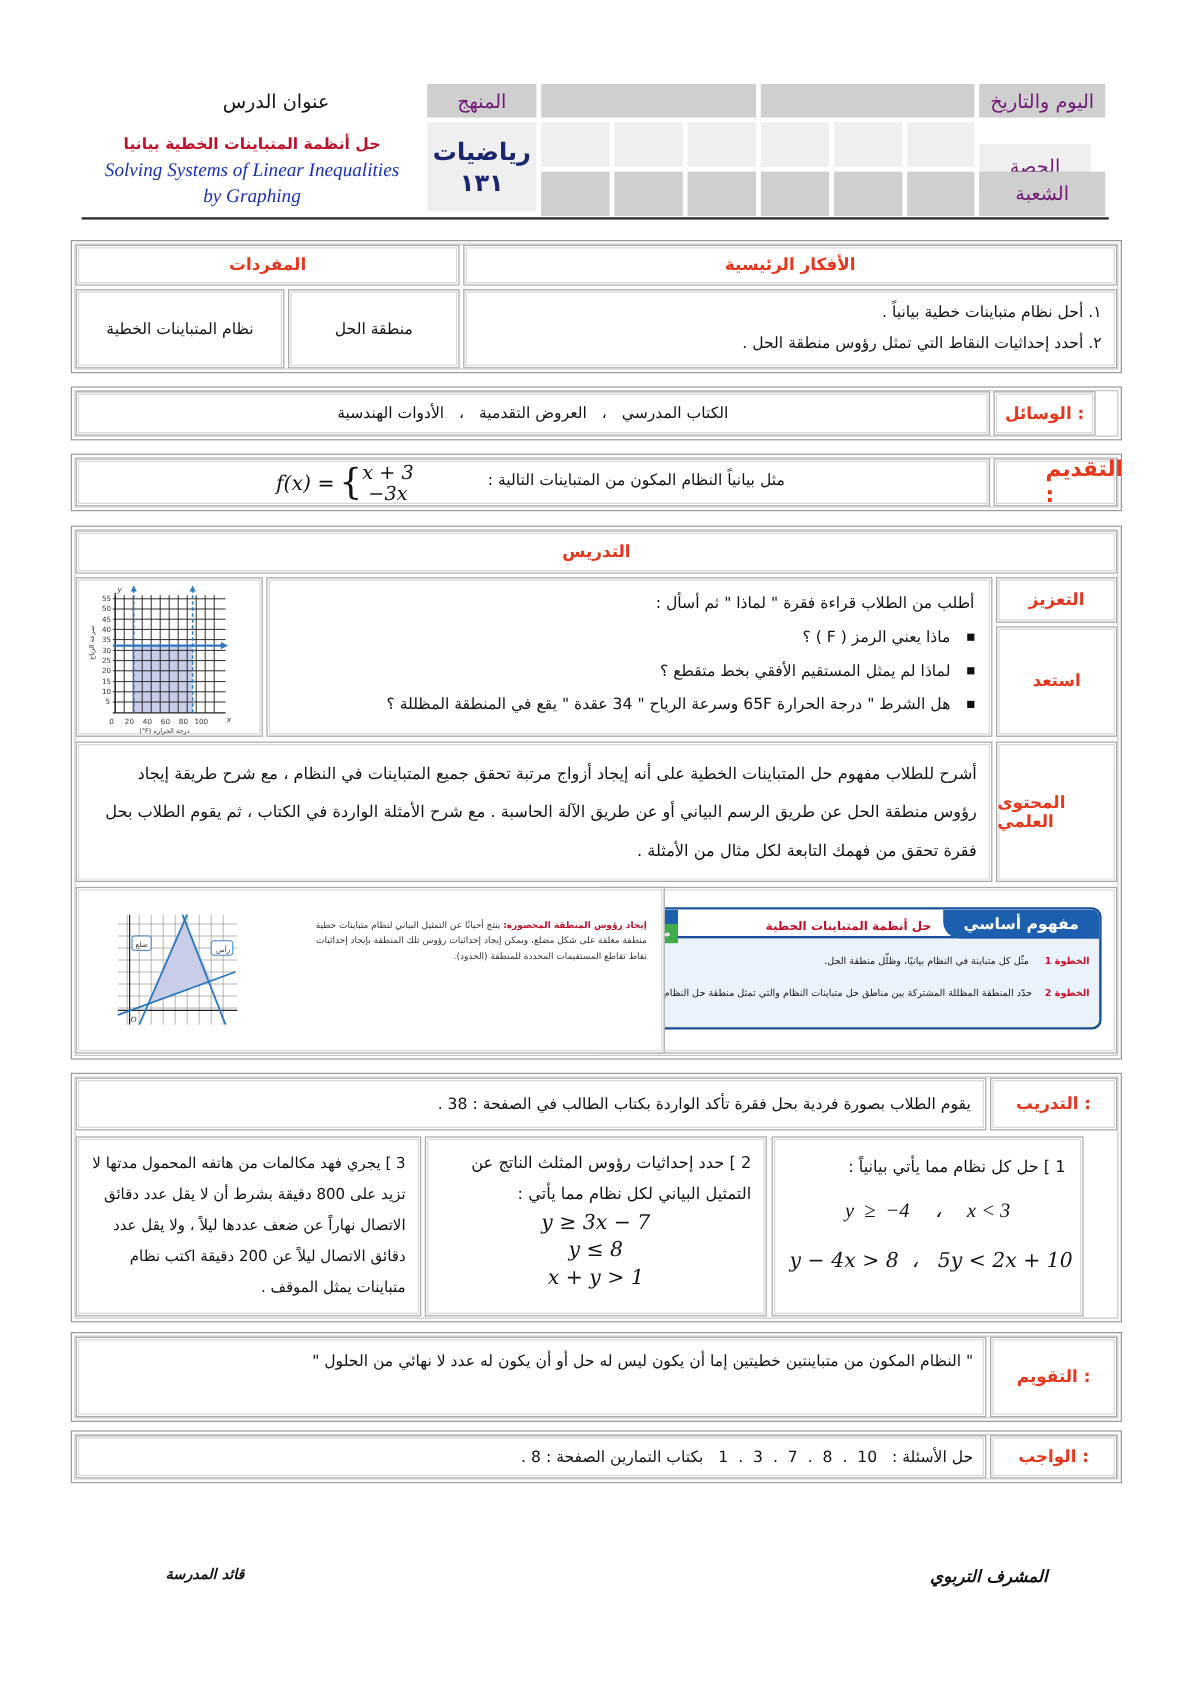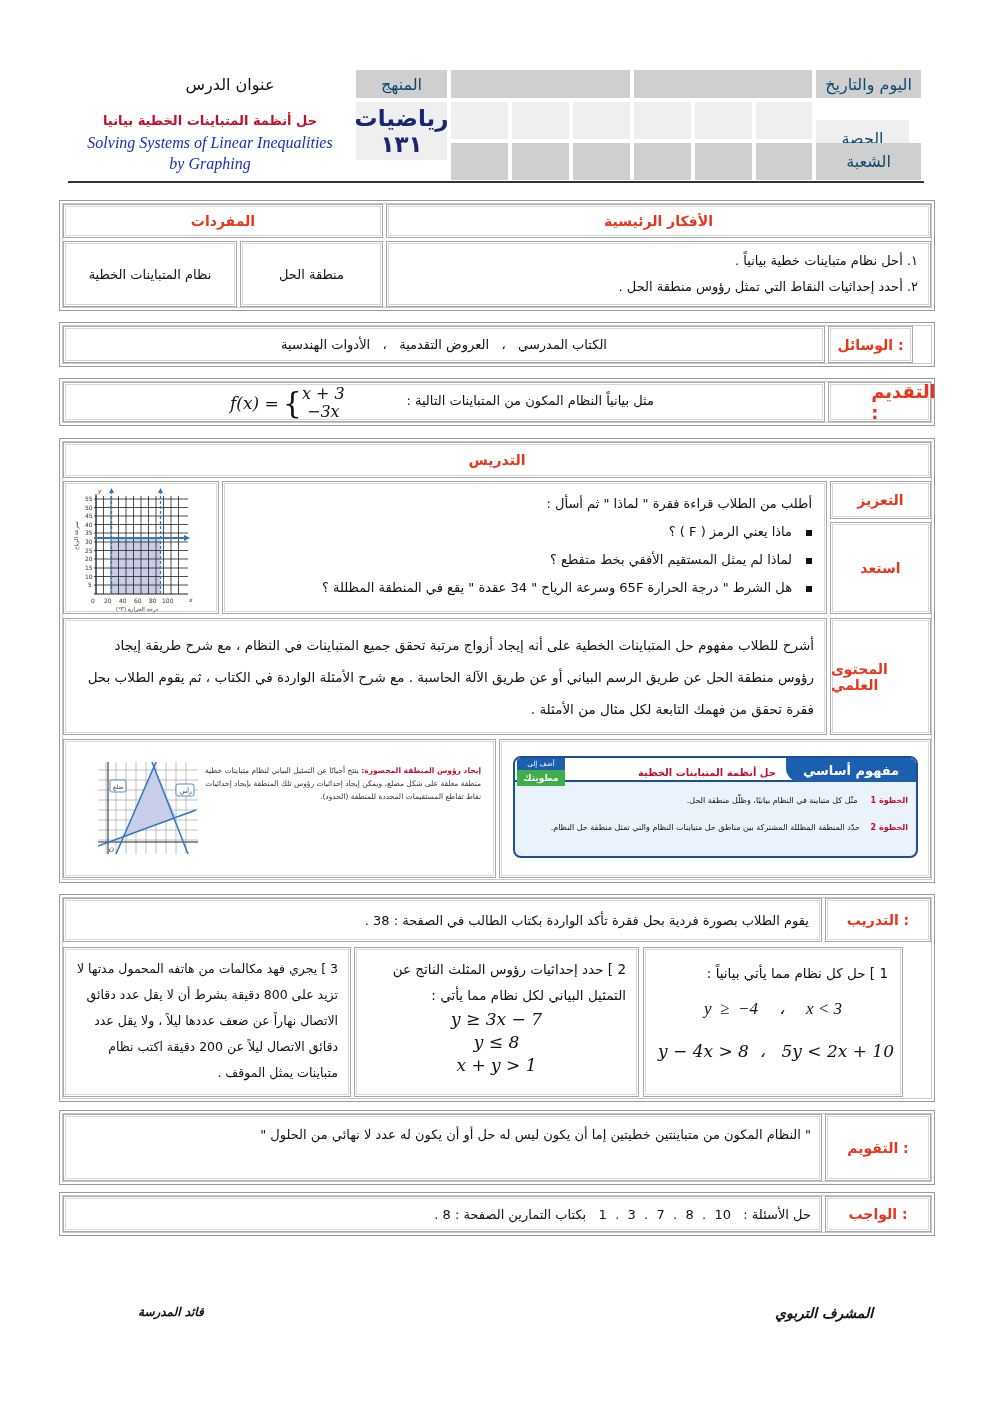--- a/index.html
+++ b/index.html
@@ -1,19 +1,19 @@
 <!DOCTYPE html>
 <html><head>
 <meta charset="utf-8">
 <style>
   * { box-sizing: border-box; margin: 0; padding: 0; }
   body { width: 992px; height: 1403px; background: #ffffff; position: relative; font-family: "DejaVu Sans", sans-serif; color: #111; overflow: hidden; }
   .abs { position: absolute; }
   .red { color: #e8361c; font-weight: bold; }
-  .blue { color: #0c4a6e; }
+  .blue { color: #701a75; }
   
   .hdr-cell { position: absolute; display: flex; align-items: center; justify-content: center; font-size: 15px; }
   .g1 { background: #cfcfcf; }
   .g2 { background: #efefef; }
   .hdr-line { position: absolute; left: 68px; top: 181px; width: 856px; height: 2px; background: #333; }
   
   .frame { position: absolute; border: 1px solid #9a9a9a; box-shadow: inset 0 0 0 2px #fff, inset 0 0 0 3px #c8c8c8; background: #fff; }
   .cell { position: absolute; border: 1px solid #a8a8a8; box-shadow: inset 0 0 0 1px #fff, inset 0 0 0 2px #d8d8d8; background:#fff; }
   .rtl { direction: rtl; text-align: right; }
   .txt { font-size: 14px; line-height: 28px; }
@@ -44,21 +44,21 @@
   <div class="hdr-cell g2" style="left:451px;top:102px;width:57px;height:37px;"></div>
 
   <div class="hdr-cell g1 blue" style="left:816px;top:143px;width:105px;height:37px;font-size:16px;">الشعبة</div>
   <div class="hdr-cell g1" style="left:756px;top:143px;width:56px;height:37px;"></div>
   <div class="hdr-cell g1" style="left:695px;top:143px;width:57px;height:37px;"></div>
   <div class="hdr-cell g1" style="left:634px;top:143px;width:57px;height:37px;"></div>
   <div class="hdr-cell g1" style="left:573px;top:143px;width:57px;height:37px;"></div>
   <div class="hdr-cell g1" style="left:512px;top:143px;width:57px;height:37px;"></div>
   <div class="hdr-cell g1" style="left:451px;top:143px;width:57px;height:37px;"></div>
 
-  <div class="hdr-cell g2" style="left:356px;top:102px;width:91px;height:58px;flex-direction:column;color:#1a2670;font-weight:bold;font-size:23px;line-height:26px;">
+  <div class="hdr-cell g2" style="left:356px;top:102px;width:91px;height:74px;flex-direction:column;color:#1a2670;font-weight:bold;font-size:20px;line-height:26px;">
     <span>رياضيات</span>
     <span>١٣١</span>
   </div>
 
   <div class="abs" style="left:68px;top:110px;width:284px;text-align:center;">
     <div style="color:#c0102a;font-weight:bold;font-size:13px;line-height:22px;">حل أنظمة المتباينات الخطية بيانيا</div>
     <div style="color:#1a2fb8;font-family:'Liberation Serif',serif;font-style:italic;font-size:16px;line-height:22px;">Solving Systems of Linear Inequalities</div>
     <div style="color:#1a2fb8;font-family:'Liberation Serif',serif;font-style:italic;font-size:16px;line-height:20px;">by Graphing</div>
   </div>
   <div class="hdr-line"></div>
@@ -187,21 +187,21 @@
   <div class="abs rtl" style="right:8px;top:36px;width:390px;font-size:8px;line-height:14px;">
     <span style="color:#c0102a;font-weight:bold;display:inline-block;width:48px;">الخطوة 1</span>
     <span>مثّل كل متباينة في النظام بيانيًا، وظلّل منطقة الحل.</span>
   </div>
   <div class="abs rtl" style="right:8px;top:62px;width:390px;font-size:8px;line-height:16px;display:flex;">
     <span style="color:#c0102a;font-weight:bold;min-width:48px;">الخطوة 2</span>
     <span>حدّد المنطقة المظللة المشتركة بين مناطق حل متباينات النظام والتي تمثل منطقة حل النظام.</span>
   </div>
 </div>
 
-<div class="cell" style="left:63px;top:739px;width:433px;height:139px;">
+<div class="cell" style="left:63px;top:739px;width:491px;height:139px;">
   <div class="abs rtl" style="right:14px;top:24px;width:285px;font-size:7.5px;line-height:13px;color:#333;">
     <span style="color:#c0102a;font-weight:bold;">إيجاد رؤوس المنطقة المحصورة:</span>
     <span>ينتج أحيانًا عن التمثيل البياني لنظام متباينات خطية منطقة مغلقة على شكل مضلع، ويمكن إيجاد إحداثيات رؤوس تلك المنطقة بإيجاد إحداثيات نقاط تقاطع المستقيمات المحددة للمنطقة (الحدود).</span>
   </div>
   <svg class="abs" style="left:34px;top:22px;" width="100" height="92" viewBox="0 0 100 92">
     <g stroke="#999" stroke-width="0.6">
       <line x1="8" y1="0" x2="8" y2="92"></line>
         <line x1="18" y1="0" x2="18" y2="92"></line>
         <line x1="28" y1="0" x2="28" y2="92"></line>
         <line x1="38" y1="0" x2="38" y2="92"></line>

